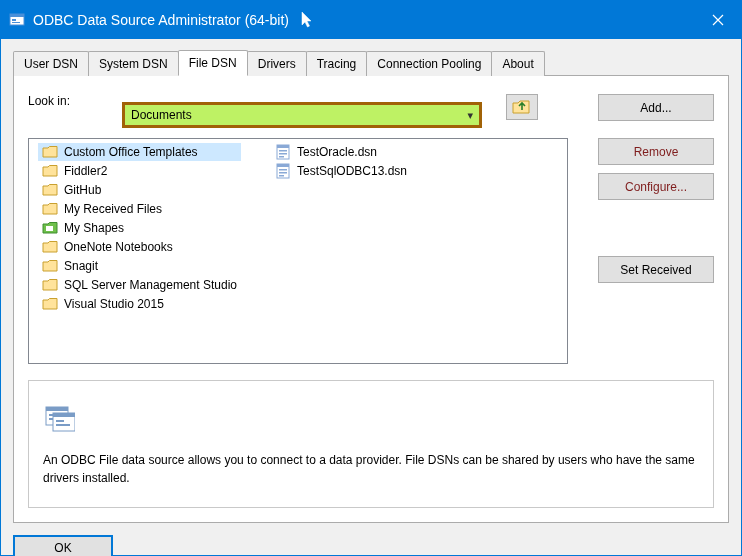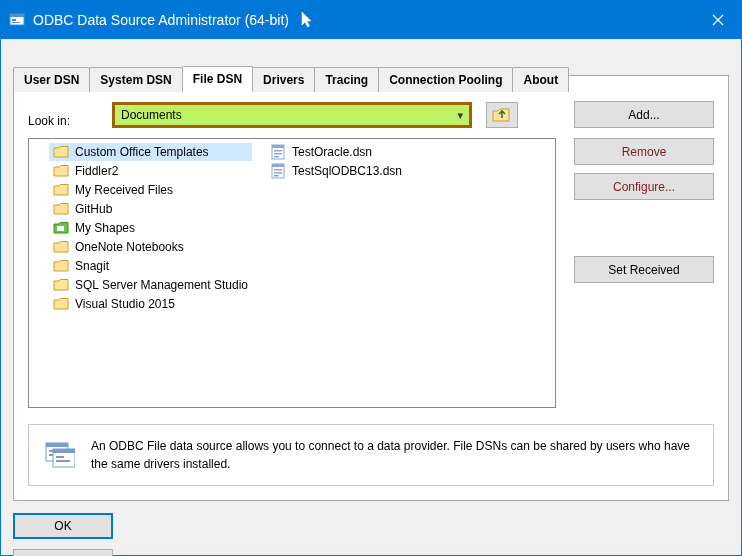--- a/index.html
+++ b/index.html
@@ -7,39 +7,39 @@
   .window { width: 742px; height: 556px; border: 1px solid #0178d7; background: #f0f0f0; display: flex; flex-direction: column; }
   .titlebar { height: 38px; background: #0178d7; color: #fff; display: flex; align-items: center; padding: 0 0 0 8px; font-size: 14px; }
   .titlebar .app-icon { width: 16px; height: 16px; margin-right: 8px; display: inline-flex; }
   .titlebar .title-text { flex: 0 0 auto; }
   .titlebar .cursor { margin-left: 12px; display: inline-flex; }
   .titlebar .spacer { flex: 1; }
   .titlebar .close { width: 46px; height: 38px; display: flex; align-items: center; justify-content: center; font-size: 16px; cursor: pointer; }
   .body { flex: 1; padding: 10px 12px 10px 12px; display: flex; flex-direction: column; }
   .tabs-wrap { position: relative; }
   .tabs { display: flex; align-items: flex-end; position: relative; z-index: 2; }
-  .tab { padding: 5px 10px 5px 10px; border: 1px solid #ababab; border-bottom: none; background: #f0f0f0; margin-right: -1px; border-radius: 2px 2px 0 0; cursor: pointer; position: relative; top: 17px; font-weight: bold; }
+  .tab { padding: 5px 10px 5px 10px; border: 1px solid #ababab; border-bottom: none; background: #f0f0f0; margin-right: -1px; border-radius: 2px 2px 0 0; cursor: pointer; position: relative; top: 1px; }
   .tab.active { background: #fff; border-bottom: 1px solid #fff; z-index: 3; }
   .tab-panel { border: 1px solid #ababab; background: #fff; padding: 18px 14px 14px 14px; position: relative; z-index: 1; }
-  .row-top { display: flex; align-items: flex-end; gap: 14px; }
+  .row-top { display: flex; align-items: flex-start; gap: 24px; }
   .lookin-label { width: 70px; }
   .lookin-select { flex: 0 0 360px; height: 26px; border: 3px solid #a16207; background: #bef264; display: flex; align-items: center; padding: 0 6px; justify-content: space-between; cursor: pointer; margin-top: 8px; }
   .lookin-select .chev { font-size: 11px; color: #333; }
   .up-btn { width: 32px; height: 26px; border: 1px solid #adadad; background: #e1e1e1; display: flex; align-items: center; justify-content: center; cursor: pointer; }
   .content-row { display: flex; gap: 18px; margin-top: 10px; }
-  .file-list { width: 540px; height: 270px; border: 1px solid #828790; background: #fff; padding: 4px 20px; display: flex; flex-direction: row; gap: 14px; overflow: hidden; }
+  .file-list { width: 540px; height: 226px; border: 1px solid #828790; background: #fff; padding: 4px 9px; display: flex; flex-direction: row; gap: 30px; overflow: hidden; }
   .col { display: flex; flex-direction: column; gap: 1px; }
   .item { display: flex; align-items: center; gap: 6px; padding: 1px 4px; cursor: pointer; white-space: nowrap; }
   .item.selected { background: #cde8ff; }
   .folder-ico, .dsn-ico, .shapes-ico { width: 16px; height: 16px; display: inline-flex; flex-shrink: 0; }
   .side-buttons { display: flex; flex-direction: column; gap: 8px; margin-left: auto; }
-  .btn { width: 140px; height: 27px; border: 1px solid #adadad; background: #e1e1e1; display: flex; align-items: center; justify-content: center; cursor: pointer; }
+  .btn { width: 116px; height: 27px; border: 1px solid #adadad; background: #e1e1e1; display: flex; align-items: center; justify-content: center; cursor: pointer; }
   .btn.disabled { color: #7f1d1d; cursor: default; }
   .gap-big { height: 40px; }
-  .info-box { margin-top: 16px; border: 1px solid #c9c9c9; background: #fff; padding: 12px 14px; display: flex; gap: 16px; align-items: flex-start; }
+  .info-box { margin-top: 16px; border: 1px solid #c9c9c9; background: #fff; padding: 20px 14px; display: flex; gap: 16px; align-items: flex-start; flex-direction: column; }
   .info-icon { width: 32px; height: 32px; flex-shrink: 0; display: inline-flex; margin-top: 2px; }
   .info-text { line-height: 1.5; }
   .footer { display: flex; justify-content: flex-end; gap: 10px; padding: 12px 14px 0 0; flex-direction: column; }
   .fbtn { width: 100px; height: 26px; border: 1px solid #adadad; background: #e1e1e1; display: flex; align-items: center; justify-content: center; cursor: pointer; }
   .fbtn.primary { border: 2px solid #0178d7; background: #e1e1e1; }
   .fbtn.disabled { color: #c2410c; cursor: default; }
 </style>
 </head>
 <body>
 
@@ -119,29 +119,29 @@
                     </svg>
                   </span>
                 <span>Fiddler2</span>
               </div>
               <div class="item">
                 <span class="folder-ico">
                     <svg viewBox="0 0 16 16">
                       <path d="M1 4 L6 4 L7.5 2.5 L15 2.5 L15 13 L1 13 Z" fill="#ffe39b" stroke="#c9a02e"></path>
                     </svg>
                   </span>
+                <span>GitHub</span>
+              </div>
+              <div class="item">
+                <span class="folder-ico">
+                    <svg viewBox="0 0 16 16">
+                      <path d="M1 4 L6 4 L7.5 2.5 L15 2.5 L15 13 L1 13 Z" fill="#ffe39b" stroke="#c9a02e"></path>
+                    </svg>
+                  </span>
                 <span>My Received Files</span>
-              </div>
-              <div class="item">
-                <span class="folder-ico">
-                    <svg viewBox="0 0 16 16">
-                      <path d="M1 4 L6 4 L7.5 2.5 L15 2.5 L15 13 L1 13 Z" fill="#ffe39b" stroke="#c9a02e"></path>
-                    </svg>
-                  </span>
-                <span>GitHub</span>
               </div>
               <div class="item">
                 <span class="shapes-ico">
                     <svg viewBox="0 0 16 16">
                       <path d="M1 4 L6 4 L7.5 2.5 L15 2.5 L15 13 L1 13 Z" fill="#6fbf4b" stroke="#3e8e2e"></path>
                       <rect x="4" y="6" width="7" height="5" fill="#fff"></rect>
                     </svg>
                   </span>
                 <span>My Shapes</span>
               </div>

